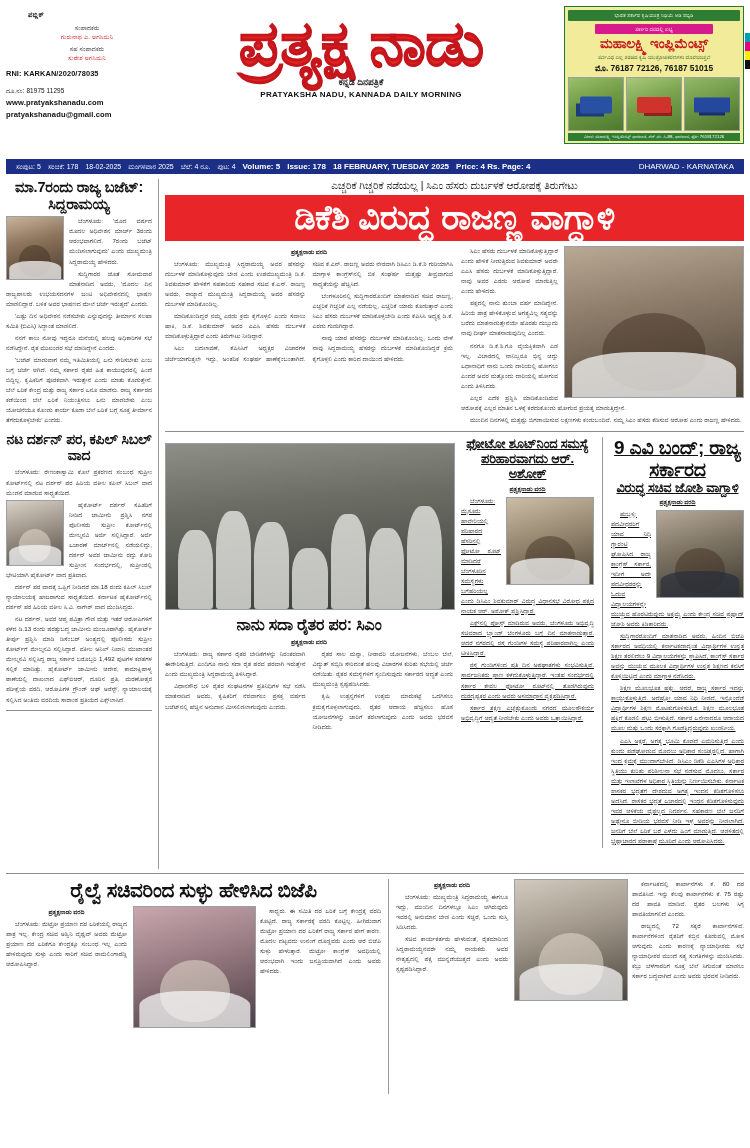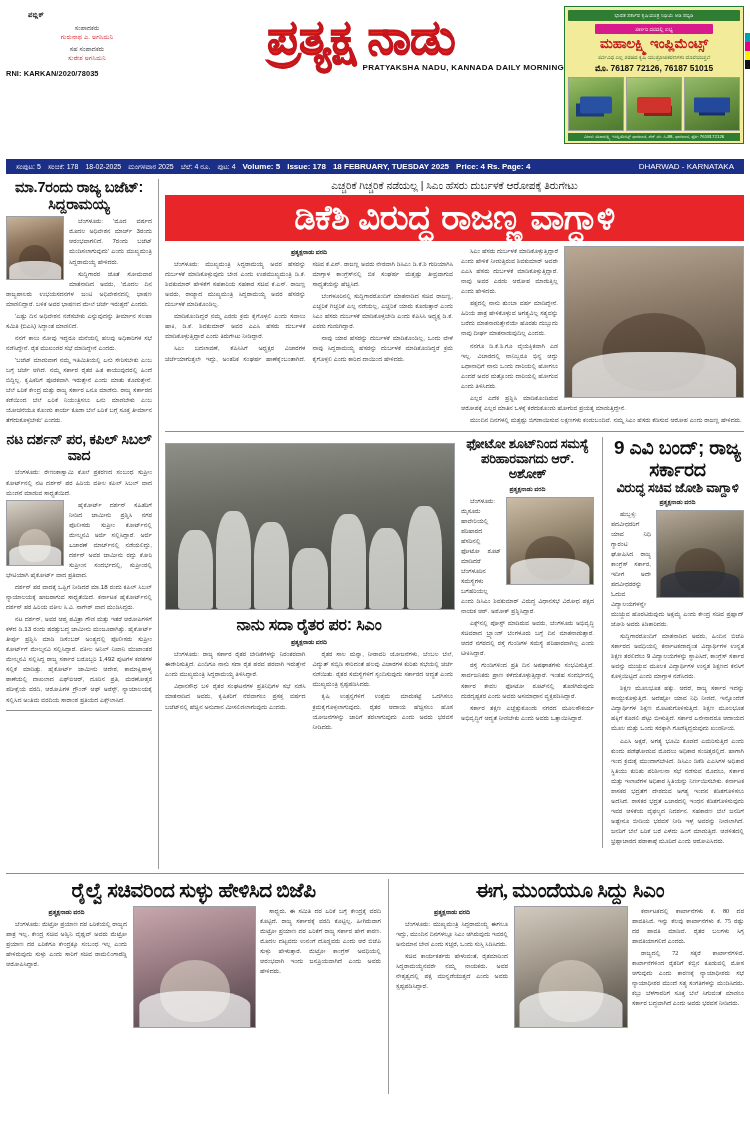--- a/index.html
+++ b/index.html
@@ -22,27 +22,27 @@
   .mh-credit .nm{color:#cf1c20;font-size:6.4px;letter-spacing:.1px;}
   .mh-rni{font-size:7.4px;font-weight:700;color:#111;margin:7px 0 8px 0;letter-spacing:.1px;}
   .mh-contact div{font-size:7.2px;color:#111;margin-bottom:2px;letter-spacing:.1px;}
   .mh-contact .phone{font-size:6.4px;}
   .mh-contact .web{font-weight:700;font-size:7.6px;}
   .mh-contact .mail{font-weight:700;font-size:7.6px;}
 
   .mh-center{flex:1;text-align:center;position:relative;padding-top:10px;}
   .logo{
     font-family:"Liberation Sans", sans-serif;
-    font-size:48px;line-height:.98;font-weight:700;
+    font-size:62px;line-height:.98;font-weight:700;
     color:#e2241f;letter-spacing:-1px;
     -webkit-text-stroke:1px #c4161c;
     white-space:nowrap;
   }
   .logo-sub-k{font-size:9px;color:#222;font-weight:700;margin-top:2px;}
-  .logo-sub-e{font-size:8px;color:#111;font-weight:700;letter-spacing:.3px;margin-top:2px;text-align:right;}
+  .logo-sub-e{font-size:8px;color:#111;font-weight:700;letter-spacing:.3px;margin-top:2px;}
 
   .mh-right{width:180px;flex:0 0 180px;padding-top:2px;}
   .ad-box{border:1px solid #1d7a34;background:#f2ec9a;padding:3px 3px 2px 3px;position:relative;}
   .ad-top{background:#2e7d32;color:#fff;font-size:5.2px;text-align:center;padding:2px 1px;border-radius:1px;letter-spacing:.1px;}
   .ad-pink{background:#d81b8c;color:#fff;font-size:5.4px;text-align:center;margin:3px auto;padding:1.5px 6px;width:62%;border-radius:1px;}
   .ad-title{color:#c4161c;font-weight:700;font-size:13.5px;text-align:center;line-height:1.1;margin:1px 0 2px;letter-spacing:-.2px;}
   .ad-desc{font-size:5.4px;text-align:center;color:#1b4d1b;margin-bottom:2px;}
   .ad-phone{font-size:8.4px;font-weight:700;text-align:center;color:#111;margin-bottom:3px;}
   .ad-photos{display:flex;gap:2px;}
   .ad-ph{flex:1;height:52px;border:1px solid #b9b26a;position:relative;overflow:hidden;}
@@ -111,25 +111,25 @@
   .redband{
     background:#e8262a;color:#fff;text-align:center;font-weight:700;
     font-size:34px;line-height:1.12;padding:3px 4px 5px;letter-spacing:-.5px;white-space:nowrap;
     margin-bottom:5px;
   }
   .twocol{column-count:2;column-gap:7px;column-rule:0;}
   .hr{border:0;border-top:1px solid #8d8d8d;margin:5px 0;}
   .hr2{border:0;border-top:1px solid #8d8d8d;margin:4px 0 5px;}
 
   .right-split{display:flex;gap:8px;}
-  .right-split .rc{flex:1;}
+  .right-split .rc{flex:1;text-decoration:underline;}
   .right-split .divider{width:1px;background:#999;}
 
   
-  .bottom{display:flex;margin-top:4px;border-top:1px solid #8d8d8d;padding-top:5px;height:215px;font-family:Liberation Serif, serif;}
+  .bottom{display:flex;margin-top:4px;border-top:1px solid #8d8d8d;padding-top:5px;height:215px;}
   .b-left{flex:1;padding-right:7px;border-right:1px solid #999;}
   .b-right{width:348px;flex:0 0 348px;padding-left:7px;}
   .h-bottom{font-size:20px;font-weight:700;text-align:center;letter-spacing:-.4px;margin-bottom:4px;white-space:nowrap;}
   .b-cols{display:flex;gap:6px;}
   .b-cols .bc{flex:1;}
 </style>
 </head>
 <body>
 
 <div class="page">
@@ -142,24 +142,30 @@
       </div>
       <div class="mh-credit">
         <div class="role">ಸಂಪಾದಕರು</div>
         <div class="nm">ಗುರುನಾಥ ಎ. ಅಗಸಿಮನಿ</div>
       </div>
       <div class="mh-credit">
         <div class="role">ಸಹ ಸಂಪಾದಕರು</div>
         <div class="nm">ಸುರೇಶ ಅಗಸಿಮನಿ</div>
       </div>
       <div class="mh-rni">RNI: KARKAN/2020/78035</div>
+      <div class="mh-contact">
+        <div class="phone">ದೂ.ನಂ: 81975 11295</div>
+        <div class="web">www.pratyakshanadu.com</div>
+        <div class="mail">pratyakshanadu@gmail.com</div>
+      </div>
     </div>
 
     <div class="mh-center">
       <div class="logo">ಪ್ರತ್ಯಕ್ಷ ನಾಡು</div>
+      <div class="logo-sub-k">ಕನ್ನಡ ದಿನಪತ್ರಿಕೆ</div>
       <div class="logo-sub-e">PRATYAKSHA NADU, KANNADA DAILY MORNING</div>
     </div>
 
     <div class="mh-right">
       <div class="ad-box">
         <div class="cmyk">
           <i style="background:#00a0b0"></i>
           <i style="background:#e6007e"></i>
           <i style="background:#ffed00"></i>
           <i style="background:#111"></i>
@@ -357,21 +363,20 @@
         </div>
         <div class="bc">
           <div class="bodytext">
             <p>ಸಾಧ್ಯರು. ಈ ಸಮಿತಿ ದರ ಏರಿಕೆ ಬಗ್ಗೆ ಕೇಂದ್ರಕ್ಕೆ ವರದಿ ಕೊಟ್ಟಿದೆ. ರಾಜ್ಯ ಸರ್ಕಾರಕ್ಕೆ ವರದಿ ಕೊಟ್ಟಿಲ್ಲ. ಹೀಗಿರುವಾಗ ಮೆಟ್ರೋ ಪ್ರಯಾಣ ದರ ಏರಿಕೆಗೆ ರಾಜ್ಯ ಸರ್ಕಾರ ಹೇಗೆ ಕಾರಣ. ಮೊದಲ ದಟ್ಟವದು ಉನಂಗೆ ದೊಡ್ಡವರು ಎಂದು ಆರೆ ಬಿಜೆಪಿ ಸುಳ್ಳು ಹೇಳುತ್ತಾರೆ. ಮೆಟ್ರೋ ಕಾಂಗ್ರೆಸ್ ಅವಧಿಯಲ್ಲಿ ಆರಂಭವಾಗಿ ಇಂದು ಜನಪ್ರಿಯವಾಗಿದೆ ಎಂದು ಅವರು ಹೇಳಿದರು.</p>
           </div>
         </div>
       </div>
     </div>
 
     <div class="b-right">
-      <div class="h-bottom">ಈಗ, ಮುಂದೆಯೂ ಸಿದ್ದು ಸಿಎಂ</div>
       <div class="b-cols">
         <div class="bc">
           <div class="byline">ಪ್ರತ್ಯಕ್ಷನಾಡು ವರದಿ</div>
           <div class="bodytext">
             <p>ಬೆಂಗಳೂರು: ಮುಖ್ಯಮಂತ್ರಿ ಸಿದ್ದರಾಮಯ್ಯ ಈಗಲೂ ಇದ್ದು, ಮುಂದಿನ ದಿನಗಳಲ್ಲೂ ಸಿಎಂ ಆಗಿರುವುದು ಇವರಲ್ಲಿ ಅನುಮಾನ ಬೇಡ ಎಂದು ಸಚ್ಚರೆ, ಒಂದು ಸುಸ್ತಿ ಸಿಡಿಸಿದರು.</p>
             <p>ಸಚಿವ ಕಾರ್ಯಕರ್ತರು ಹೇಳುವಂತೆ, ರೈತಮಾರಿಂದ ಸಿದ್ದರಾಮಯ್ಯನವರೇ ನಮ್ಮ ನಾಯಕರು. ಅವರ ನೇತೃತ್ವದಲ್ಲಿ ಪಕ್ಷ ಮುನ್ನಡೆಯುತ್ತದೆ ಎಂದು ಅವರು ಸ್ಪಷ್ಟಪಡಿಸಿದ್ದಾರೆ.</p>
           </div>
         </div>
         <div class="bc">
           <div class="photo ph-sidd2" style="float:none;width:100%;height:120px;margin:0;">

